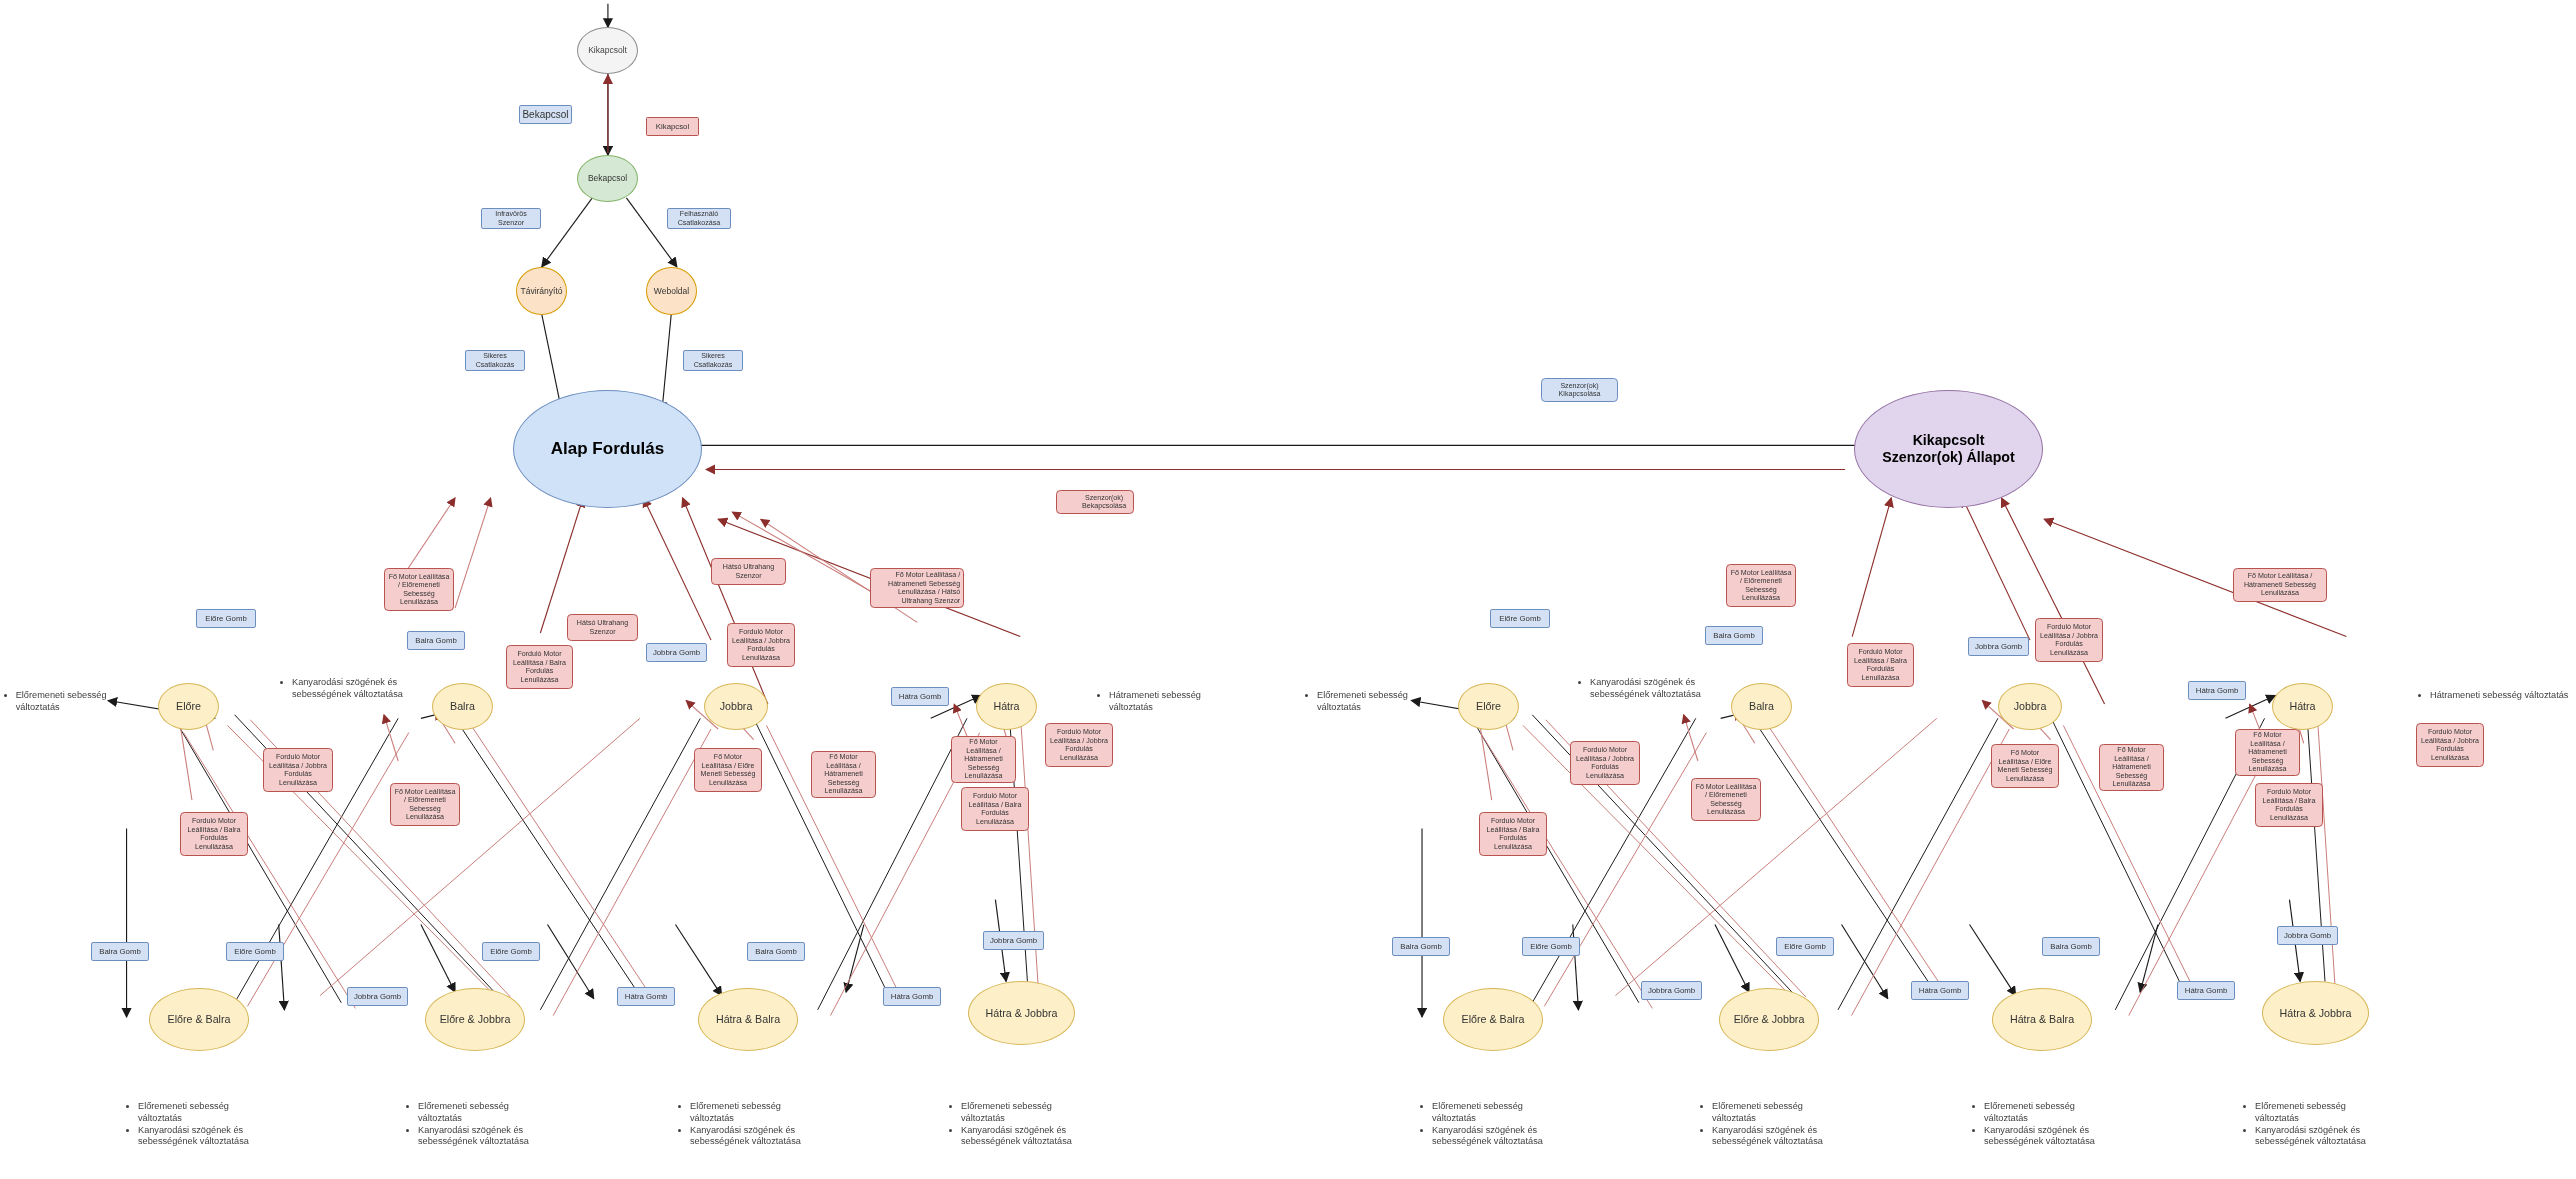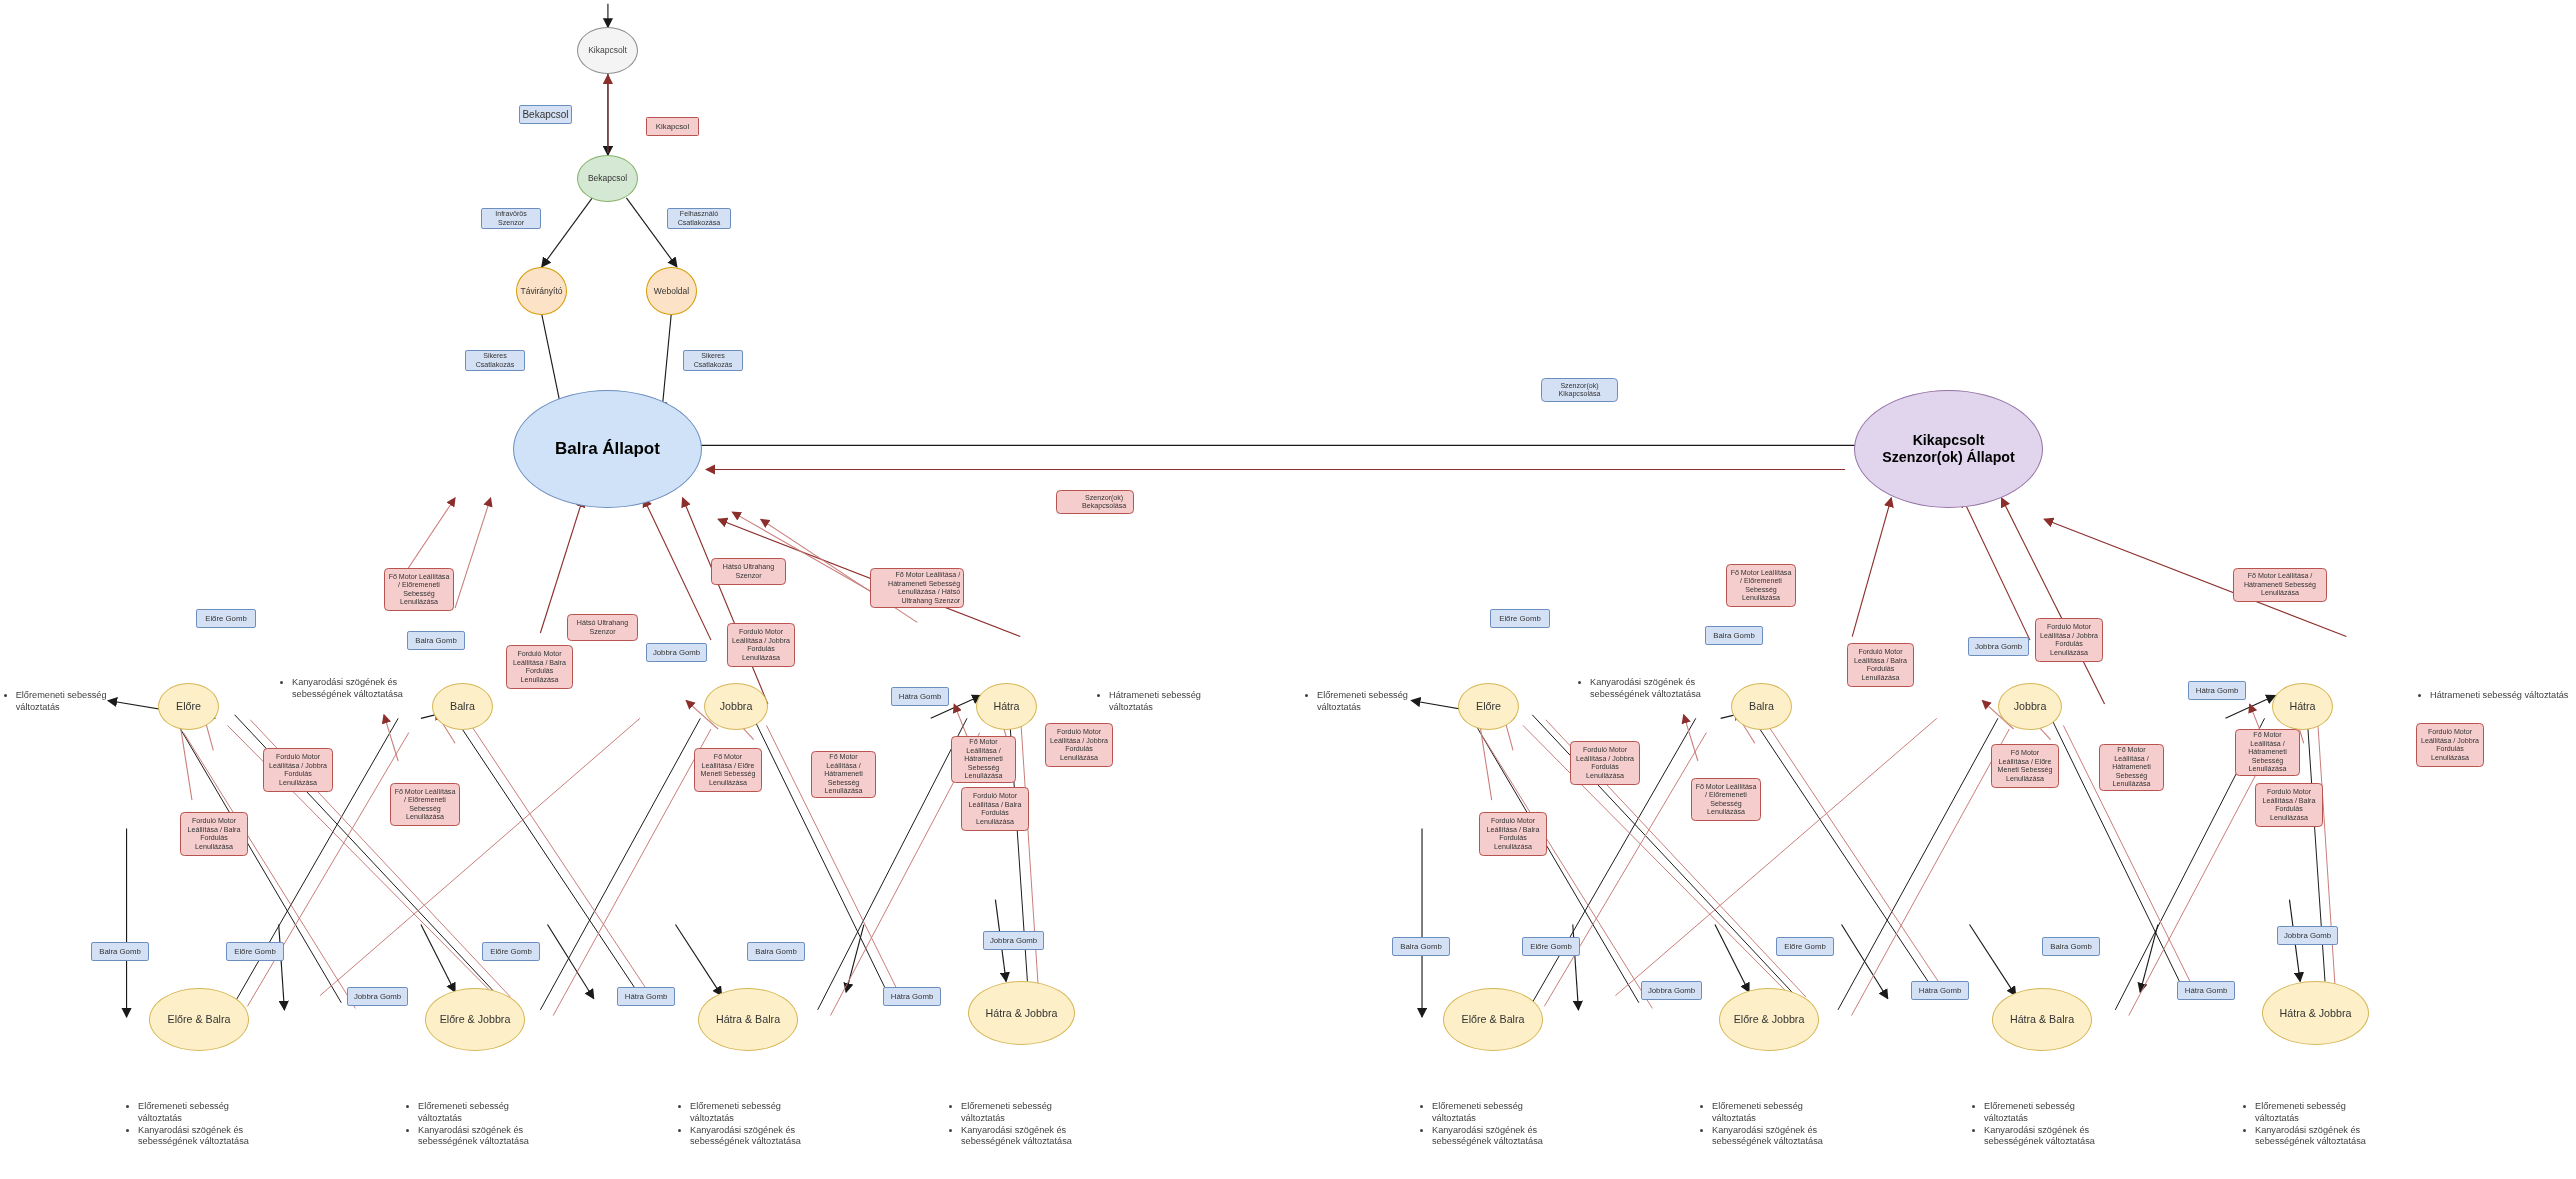--- a/index.html
+++ b/index.html
@@ -235,21 +235,21 @@
 
   <div class="node node-iface" style="left:516px;top:267px;width:51px;height:48px;font-size:8.5px;">
     <span>Távirányító</span>
   </div>
 
   <div class="node node-iface" style="left:646px;top:267px;width:51px;height:48px;font-size:8.5px;">
     <span>Weboldal</span>
   </div>
 
   <div class="node node-main" style="left:513px;top:390px;width:189px;height:118px;font-size:17px;">
-    <span>Balra Állapot</span>
+    <span>Alap Fordulás</span>
   </div>
 
   <div class="node node-off" style="left:1854px;top:390px;width:189px;height:118px;font-size:14.2px;padding:0 15.6px;">
     <span>Kikapcsolt Szenzor(ok) Állapot</span>
   </div>
 
   <div class="node node-dir" style="left:158px;top:683px;width:61px;height:47px;font-size:10.7px;">
     <span>Előre</span>
   </div>
   <div class="node node-dir" style="left:432px;top:683px;width:61px;height:47px;font-size:10.7px;">

